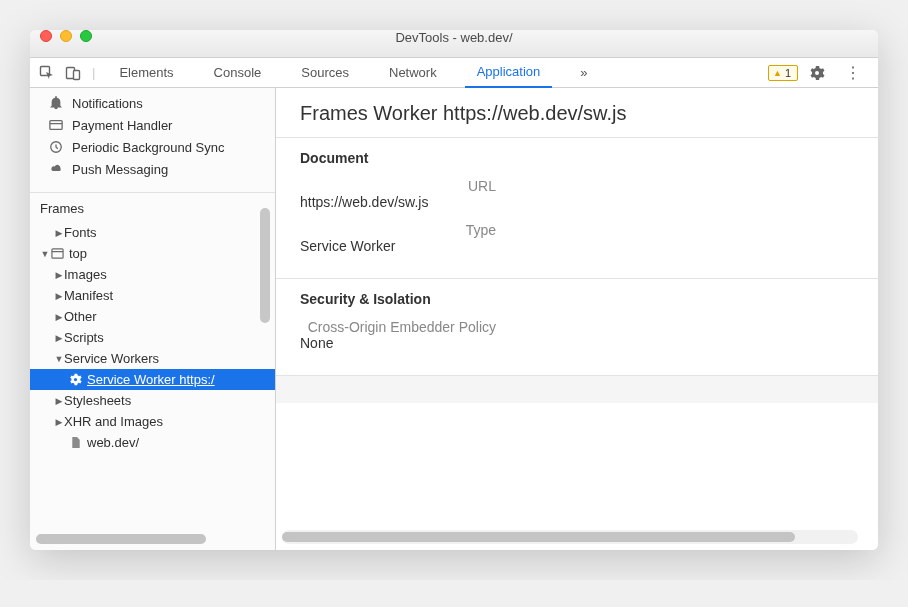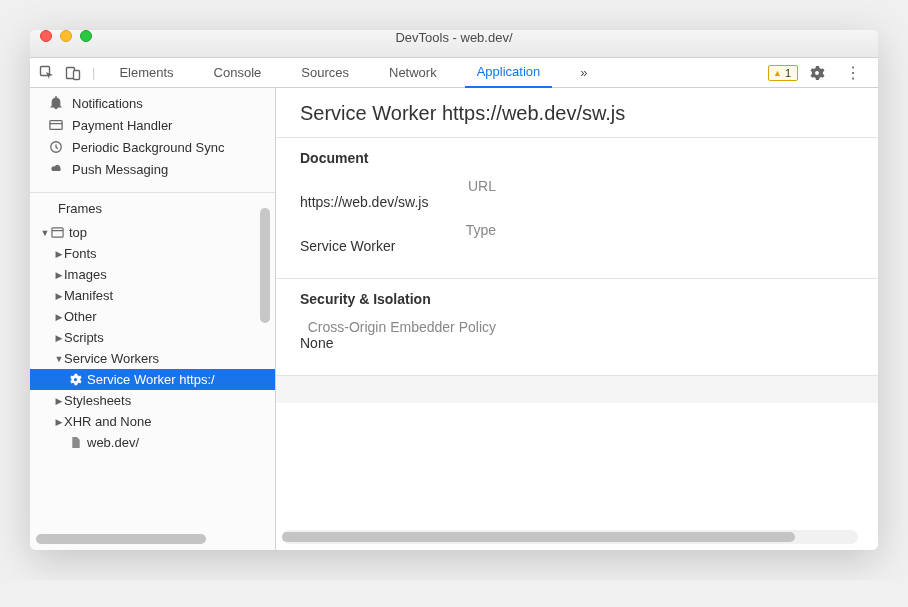--- a/index.html
+++ b/index.html
@@ -62,29 +62,29 @@
 
 .body { display:flex; height: calc(100% - 58px); }
 .sidebar { width:246px; border-right:1px solid #d0d0d0; display:flex; flex-direction:column; background:#fbfbfb; position:relative;}
 .main { flex:1; background:#fff; position:relative; }
 
 .sidebar-top { padding: 4px 0 8px 0; font-size:13px; color:#303030; }
 .cat-row { display:flex; align-items:center; gap:8px; padding:2px 6px 2px 18px; height:22px; cursor:pointer;}
 .cat-row .cicon { width:16px; height:16px; display:flex; align-items:center; justify-content:center; color:#6b6b6b;}
 
 .frames-section { border-top:1px solid #e2e2e2; padding-top:6px; margin-top:4px; flex:1; overflow:hidden;}
-.frames-title { font-size:13px; color:#303030; padding:2px 10px 6px 28px; }
+.frames-title { font-size:13px; color:#303030; padding:2px 10px 6px 10px; }
 
 .tree { font-size:13px; color:#303030; }
 .trow { display:flex; align-items:center; height:21px; cursor:pointer; white-space:nowrap; overflow:hidden;}
 .trow .arrow { width:10px; display:inline-block; text-align:center; font-size:9px; color:#666;}
 .trow .arrow.down::before { content:"▼"; }
 .trow .arrow.right::before { content:"▶"; }
 .trow .ticon2 { width:15px; display:inline-flex; align-items:center; justify-content:center; margin-right:4px; color:#6b6b6b;}
-.trow.selected { background:#1a73e8; color:#fff; }
+.trow.selected { background:#1a73e8; color:#fff;text-decoration:underline; }
 .trow.selected .arrow, .trow.selected .ticon2 { color:#fff; }
 
 .indent0 { padding-left:10px; }
 .indent1 { padding-left:24px; }
 .indent2 { padding-left:38px; }
 
 
 .main-title { font-size:20px; color:#333; padding:14px 24px 12px 24px; }
 .sect { border-top:1px solid #e2e2e2; padding: 12px 24px; }
 .sect-title { font-size:14px; font-weight:600; color:#333; margin-bottom:12px;}
@@ -198,36 +198,36 @@
                 <path d="M12.5 7A3.5 3.5 0 006 5a3 3 0 00-3 5 3 3 0 001 .2h8a2.5 2.5 0 00.5-3.2z"></path>
               </svg>
           </span>
           <span>Push Messaging</span>
         </div>
       </div>
 
       <div class="frames-section">
         <div class="frames-title">Frames</div>
         <div class="tree">
+
+          <div class="trow indent1">
+              <span class="arrow right"></span>
+              <span>Fonts</span>
+            </div>
 
           <div class="trow indent0">
             <span class="arrow down"></span>
             <span class="ticon2">
               <svg width="13" height="13" viewBox="0 0 14 14" fill="none" stroke="#6b6b6b" stroke-width="1.3">
                   <rect x="1" y="2" width="12" height="10" rx="1"></rect>
                   <line x1="1" y1="5" x2="13" y2="5"></line>
                 </svg>
             </span>
             <span>top</span>
           </div>
-
-          <div class="trow indent1">
-              <span class="arrow right"></span>
-              <span>Fonts</span>
-            </div>
           <div class="trow indent1">
               <span class="arrow right"></span>
               <span>Images</span>
             </div>
           <div class="trow indent1">
               <span class="arrow right"></span>
               <span>Manifest</span>
             </div>
           <div class="trow indent1">
               <span class="arrow right"></span>
@@ -250,21 +250,21 @@
             </span>
             <span>Service Worker https:/</span>
           </div>
 
           <div class="trow indent1">
               <span class="arrow right"></span>
               <span>Stylesheets</span>
             </div>
           <div class="trow indent1">
               <span class="arrow right"></span>
-              <span>XHR and None</span>
+              <span>XHR and Images</span>
             </div>
 
           <div class="trow indent2">
             <span class="ticon2">
               <svg width="12" height="13" viewBox="0 0 12 14" fill="#8a8a8a">
                   <path d="M2 1h5l3 3v9H2z"></path>
                 </svg>
             </span>
             <span>web.dev/</span>
           </div>
@@ -273,21 +273,21 @@
 
       <div class="vscroll-side">
           <div class="thumb"></div>
         </div>
       <div class="hscroll-side">
           <div class="thumb"></div>
         </div>
     </div>
 
     <div class="main">
-      <div class="main-title">Service Worker https://web.dev/sw.js</div>
+      <div class="main-title">Frames Worker https://web.dev/sw.js</div>
 
       <div class="sect">
         <div class="sect-title">Document</div>
         <div class="kvrow">
           <div class="k">URL</div>
           <div class="v">https://web.dev/sw.js</div>
         </div>
         <div class="kvrow">
           <div class="k">Type</div>
           <div class="v">Service Worker</div>

